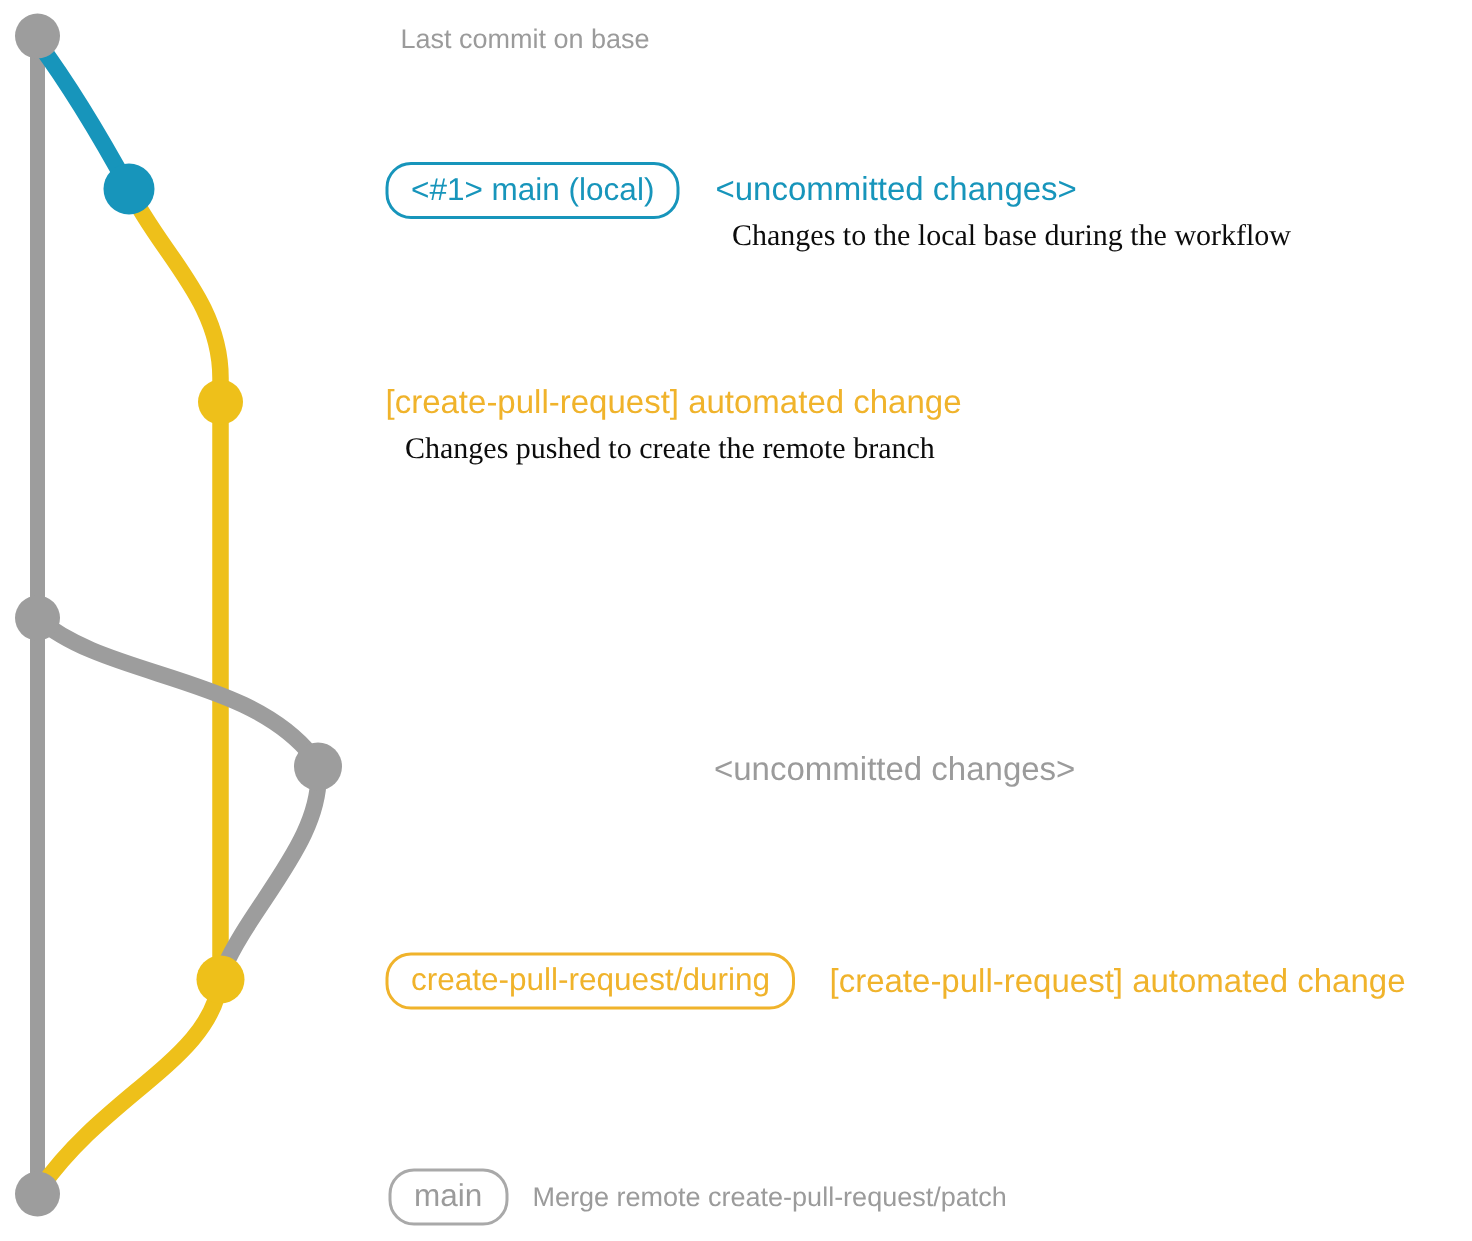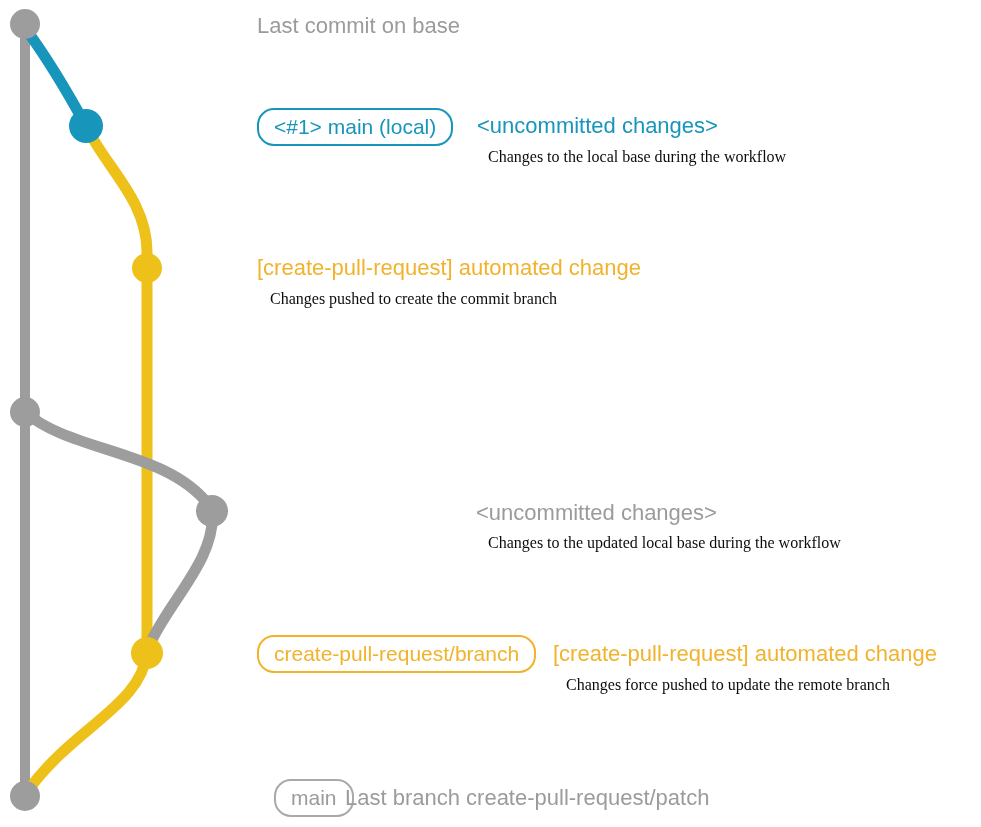--- a/index.html
+++ b/index.html
@@ -12,38 +12,39 @@
     font-family: "Liberation Sans", sans-serif;
   }
   #graph {
     position: absolute;
     left: 0; top: 0;
     width: 981px; height: 827px;
     display: block;
   }
   .caption {
     position: absolute;
-    font-size: 22px;
+    font-size: 18px;
     line-height: 26px;
     color: var(--gray-text);
     white-space: nowrap;
+    margin-left: 10px;
   }
   .heading {
     position: absolute;
     font-size: 22px;
     line-height: 26px;
     white-space: nowrap;
   }
   .heading.teal   { color: var(--teal); }
   .heading.yellow { color: var(--yellow-text); }
   .heading.gray   { color: var(--gray-text); }
   .desc {
     position: absolute;
     font-family: "Liberation Serif", serif;
-    font-size: 16px;
+    font-size: 20px;
     line-height: 24px;
     color: var(--ink);
     white-space: nowrap;
   }
   .badge {
     position: absolute;
     box-sizing: border-box;
     height: 38px;
     display: inline-flex;
     align-items: center;
@@ -79,26 +80,24 @@
       <circle cx="25" cy="796" r="15" fill="#9d9d9d"></circle>
     </svg>
 
   <div class="caption" style="left:257px; top:13px">Last commit on base</div>
 
   <div class="badge teal" style="left:257px; top:108px">&lt;#1&gt; main (local)</div>
   <div class="heading teal" style="left:477px; top:113px">&lt;uncommitted changes&gt;</div>
   <div class="desc" style="left:488px; top:145px">Changes to the local base during the workflow</div>
 
   <div class="heading yellow" style="left:257px; top:255px">[create-pull-request] automated change</div>
-  <div class="desc" style="left:270px; top:287px">Changes pushed to create the commit branch</div>
+  <div class="desc" style="left:270px; top:287px">Changes pushed to create the remote branch</div>
 
 
   <div class="heading gray" style="left:476px; top:500px">&lt;uncommitted changes&gt;</div>
-  <div class="desc" style="left:488px; top:531px">Changes to the updated local base during the workflow</div>
 
-  <div class="badge yellow" style="left:257px; top:635px">create-pull-request/branch</div>
+  <div class="badge yellow" style="left:257px; top:635px">create-pull-request/during</div>
   <div class="heading yellow" style="left:553px; top:641px">[create-pull-request] automated change</div>
-  <div class="desc" style="left:566px; top:673px">Changes force pushed to update the remote branch</div>
 
-  <div class="badge gray" style="left:274px; top:779px">main</div>
-  <div class="caption" style="left:345px; top:785px">Last branch create-pull-request/patch</div>
+  <div class="badge gray" style="left:259px; top:779px">main</div>
+  <div class="caption" style="left:345px; top:785px">Merge remote create-pull-request/patch</div>
 
 </div>
 
 </body></html>

